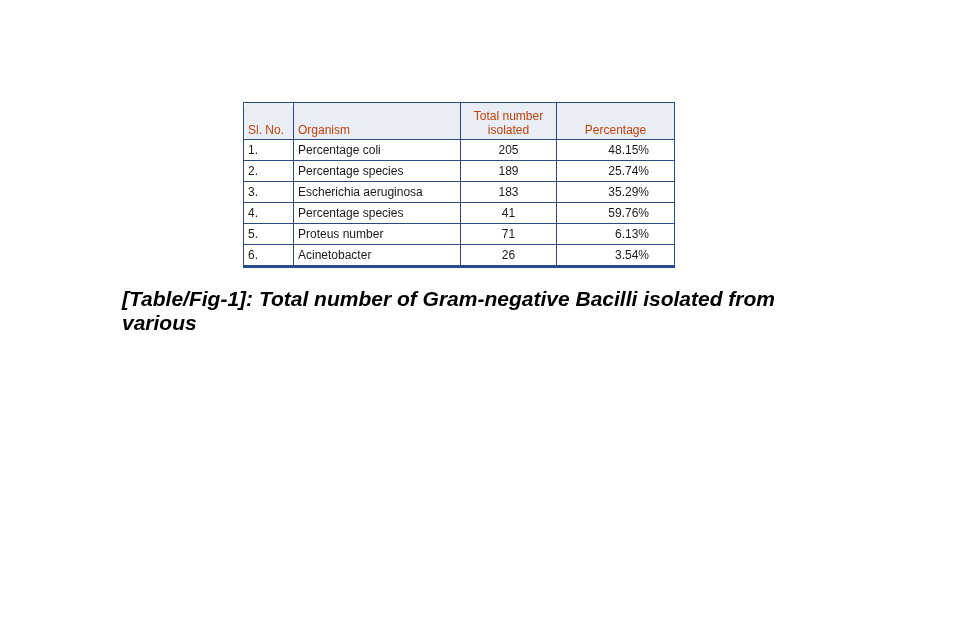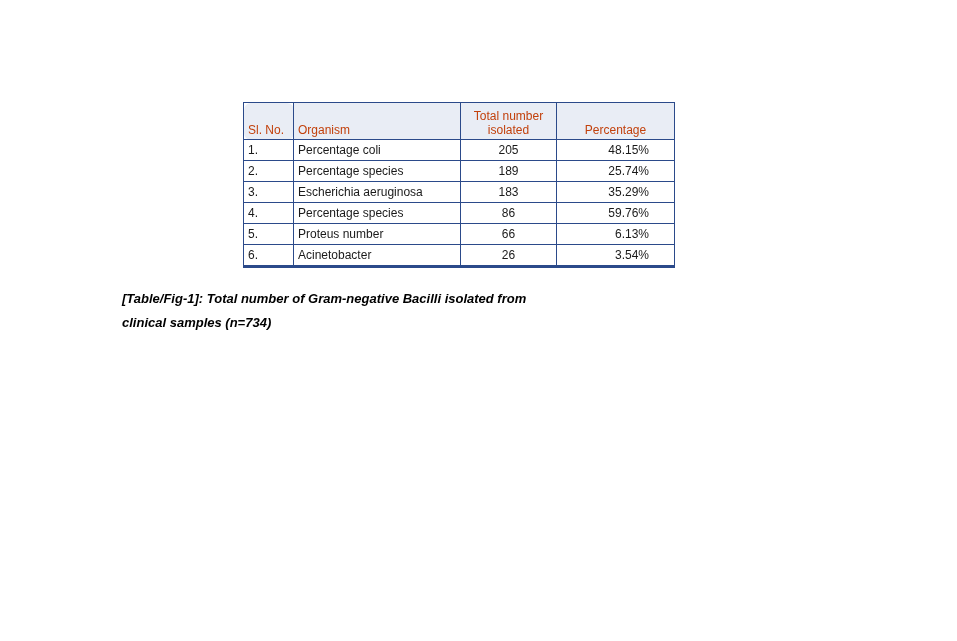--- a/index.html
+++ b/index.html
@@ -44,21 +44,21 @@
     .col-org { width: 158px; }
     .col-total { width: 87px; text-align: center; }
     .col-pct { width: 88px; text-align: right; padding-right: 25px !important; }
     .data-table tbody td.col-total { text-align: center; margin-left: 16px; }
     .caption {
       position: absolute;
       left: 122px;
       top: 287px;
       width: 700px;
       font-family: "Liberation Sans", sans-serif;
-      font-size: 13px;
+      font-size: 21px;
       font-weight: bold;
       font-style: italic;
       color: #000000;
       line-height: 24px;
     }
     .caption span { display: block; }
   </style>
 </head>
 <body>
 
@@ -89,34 +89,34 @@
     </tr>
     <tr>
       <td class="col-sl">3.</td>
       <td class="col-org">Escherichia aeruginosa</td>
       <td class="col-total">183</td>
       <td class="col-pct">35.29%</td>
     </tr>
     <tr>
       <td class="col-sl">4.</td>
       <td class="col-org">Percentage species</td>
-      <td class="col-total">86</td>
+      <td class="col-total">41</td>
       <td class="col-pct">59.76%</td>
     </tr>
     <tr>
       <td class="col-sl">5.</td>
       <td class="col-org">Proteus number</td>
-      <td class="col-total">66</td>
+      <td class="col-total">71</td>
       <td class="col-pct">6.13%</td>
     </tr>
     <tr>
       <td class="col-sl">6.</td>
       <td class="col-org">Acinetobacter</td>
       <td class="col-total">26</td>
       <td class="col-pct">3.54%</td>
     </tr>
   </tbody>
 </table>
 
 <div class="caption">
   <span>[Table/Fig-1]: Total number of Gram-negative Bacilli isolated from</span>
-  <span>clinical samples (n=734)</span>
+  <span>various</span>
 </div>
 
 </body></html>

